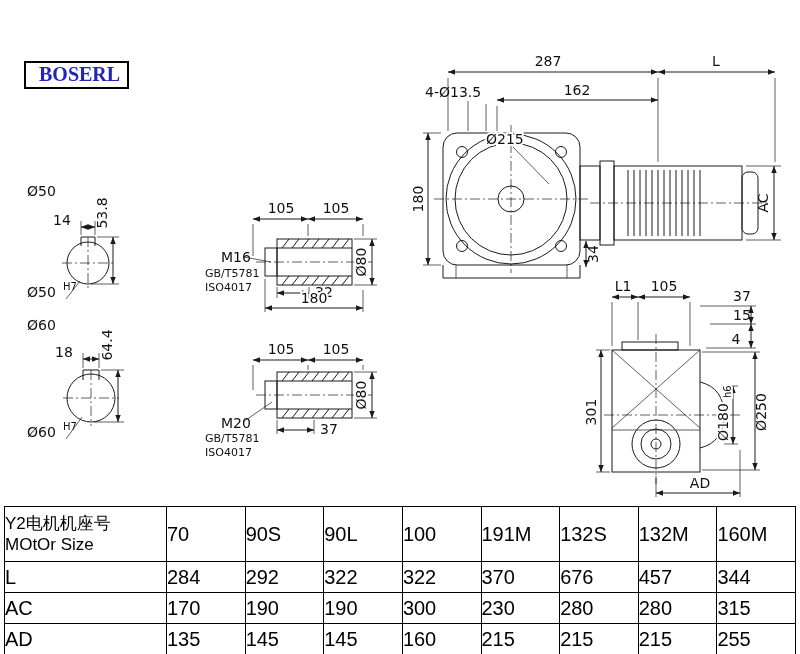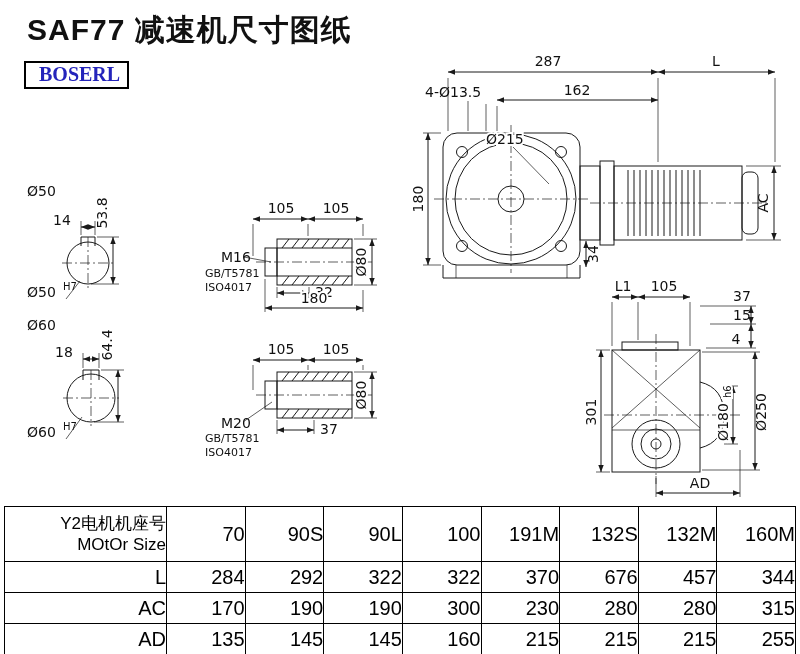--- a/index.html
+++ b/index.html
@@ -11,32 +11,31 @@
   #drawing{position:absolute;left:0;top:0;}
   svg line, svg path, svg rect, svg circle{stroke:#1a1a1a;fill:none;stroke-width:1;}
   svg .thin{stroke-width:0.7;}
   svg .cl{stroke-width:0.7;stroke-dasharray:10 3 2 3;}
   svg .dl{marker-start:url(#ah);marker-end:url(#ah);}
   svg text{stroke:none;fill:#111;font-family:"DejaVu Sans","Liberation Sans",sans-serif;font-size:14px;}
   svg text.small{font-size:11px;}
   svg text.sup{font-size:10px;}
   svg text.halo{stroke:#fff;stroke-width:4px;paint-order:stroke;fill:#111;}
   #dim-table{position:absolute;left:4px;top:506px;width:792px;border-collapse:collapse;
-             table-layout:fixed;text-align:right;font-size:20px;color:#000;}
+             table-layout:fixed;text-align:left;font-size:20px;color:#000;}
   #dim-table td{border:1px solid #000;padding:0;height:30px;}
   #dim-table col.c0{width:162px;}
   #dim-table tr.r-head td{height:54px;}
   .hdrcell div{line-height:1.25;font-size:17px;}
 </style>
 </head>
 <body>
 
 <div id="page">
 
-  <div id="title">SAF77 减速机尺寸图纸</div>
   <div id="logo">BOSERL</div>
 
   <svg id="drawing" width="800" height="505" viewBox="0 0 800 505">
     <defs>
       <marker id="ah" viewBox="0 0 10 10" refX="9" refY="5" markerWidth="8" markerHeight="8" orient="auto-start-reverse">
         <path d="M0,1.5 L9,5 L0,8.5 z" style="fill:#1a1a1a;stroke:none"></path>
       </marker>
     </defs>
 
     <g>

